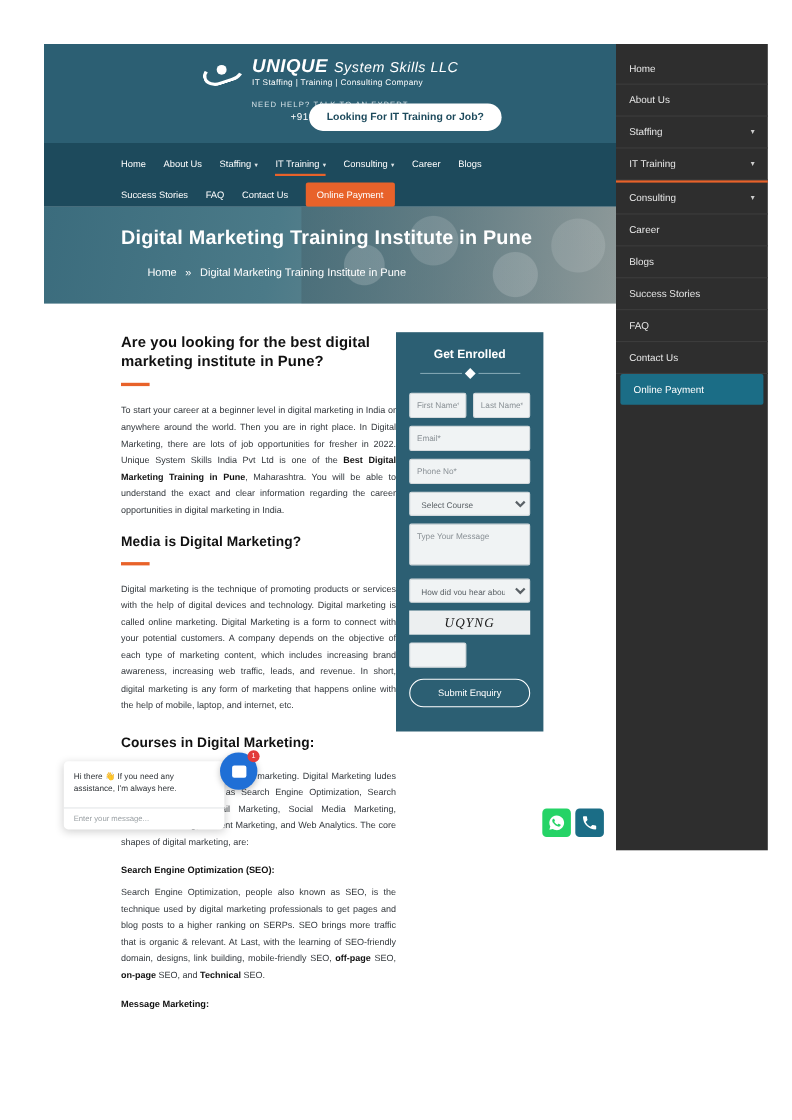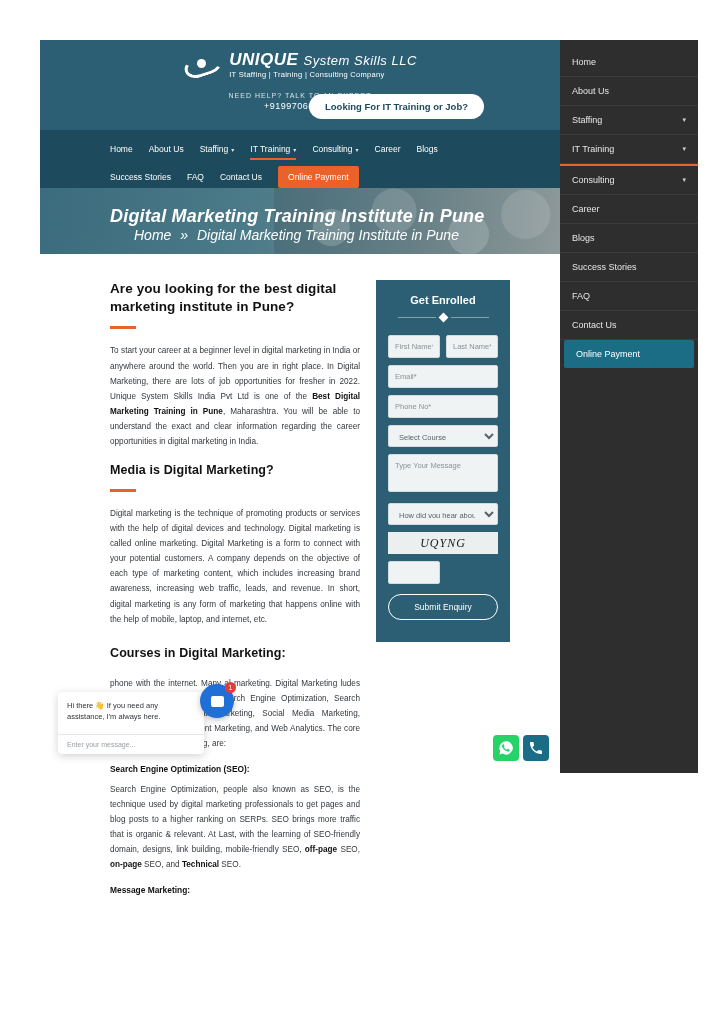--- a/index.html
+++ b/index.html
@@ -63,21 +63,21 @@
 
   .helpline {
     text-align: center;
     margin-top: 12px;
     position: relative;
   }
   .helpline .ht { color: #d7e3e8; font-size: 7px; letter-spacing: 1px; }
   .helpline .hp { color: #ffffff; font-size: 9px; margin-top: 2px; letter-spacing: .5px; }
   .cta-btn {
     position: absolute;
-    right: 76px; top: 2px;
+    right: 104px; top: 2px;
     background: #ffffff;
     color: #1d4a5c;
     border: none;
     border-radius: 16px;
     padding: 7px 16px;
     font-size: 9.5px;
     font-weight: bold;
     cursor: pointer;
   }
 
@@ -102,47 +102,46 @@
     height: 2px; background: #e8622a;
   }
   .nav-pay {
     background: #e8622a; color: #fff;
     font-size: 8.5px; padding: 6px 10px;
     border-radius: 2px; cursor: pointer;
   }
 
   
   .hero {
-    height: 66px;
+    height: 88px;
     background: linear-gradient(100deg,#3b6c7d 0%, #4b7a88 40%, #6f8b92 70%, #9aa6a6 100%);
     position: relative;
     overflow: hidden;
     padding: 18px 0 0 70px;
-    font-style: italic;
   }
   .hero::before {
     content:"";
     position:absolute; right:0; top:0; width:55%; height:100%;
     background:
       radial-gradient(circle at 20% 60%, rgba(255,255,255,.18) 0 18px, transparent 19px),
       radial-gradient(circle at 42% 35%, rgba(255,255,255,.14) 0 22px, transparent 23px),
       radial-gradient(circle at 68% 70%, rgba(255,255,255,.16) 0 20px, transparent 21px),
       radial-gradient(circle at 88% 40%, rgba(255,255,255,.12) 0 24px, transparent 25px),
       linear-gradient(90deg, rgba(70,100,110,.55), rgba(120,130,130,.35));
   }
   .hero h1 {
     position: relative;
     color: #ffffff; font-size: 18px; font-weight: bold;
     letter-spacing: .2px;
   }
-  .crumbs { position: relative; margin-top: 0; font-size: 14px; color: #ffffff; padding-left: 24px; }
+  .crumbs { position: relative; margin-top: 16px; font-size: 10px; color: #ffffff; padding-left: 24px; }
   .crumbs .sep { margin: 0 5px; }
 
   
-  .body-wrap { display: flex; padding: 26px 16px 0 70px; gap: 16px; }
+  .body-wrap { display: flex; padding: 26px 16px 0 70px; gap: 0; }
   .col-left { width: 250px; }
   .col-right { width: 134px; }
 
   .h2 {
     font-size: 13.5px; font-weight: bold; color: #111; line-height: 1.35;
     letter-spacing: .1px;
   }
   .rule { width: 26px; height: 3px; background: #e8622a; margin: 10px 0 14px; }
   .para {
     font-size: 8.2px; color: #33383d; line-height: 1.85;

